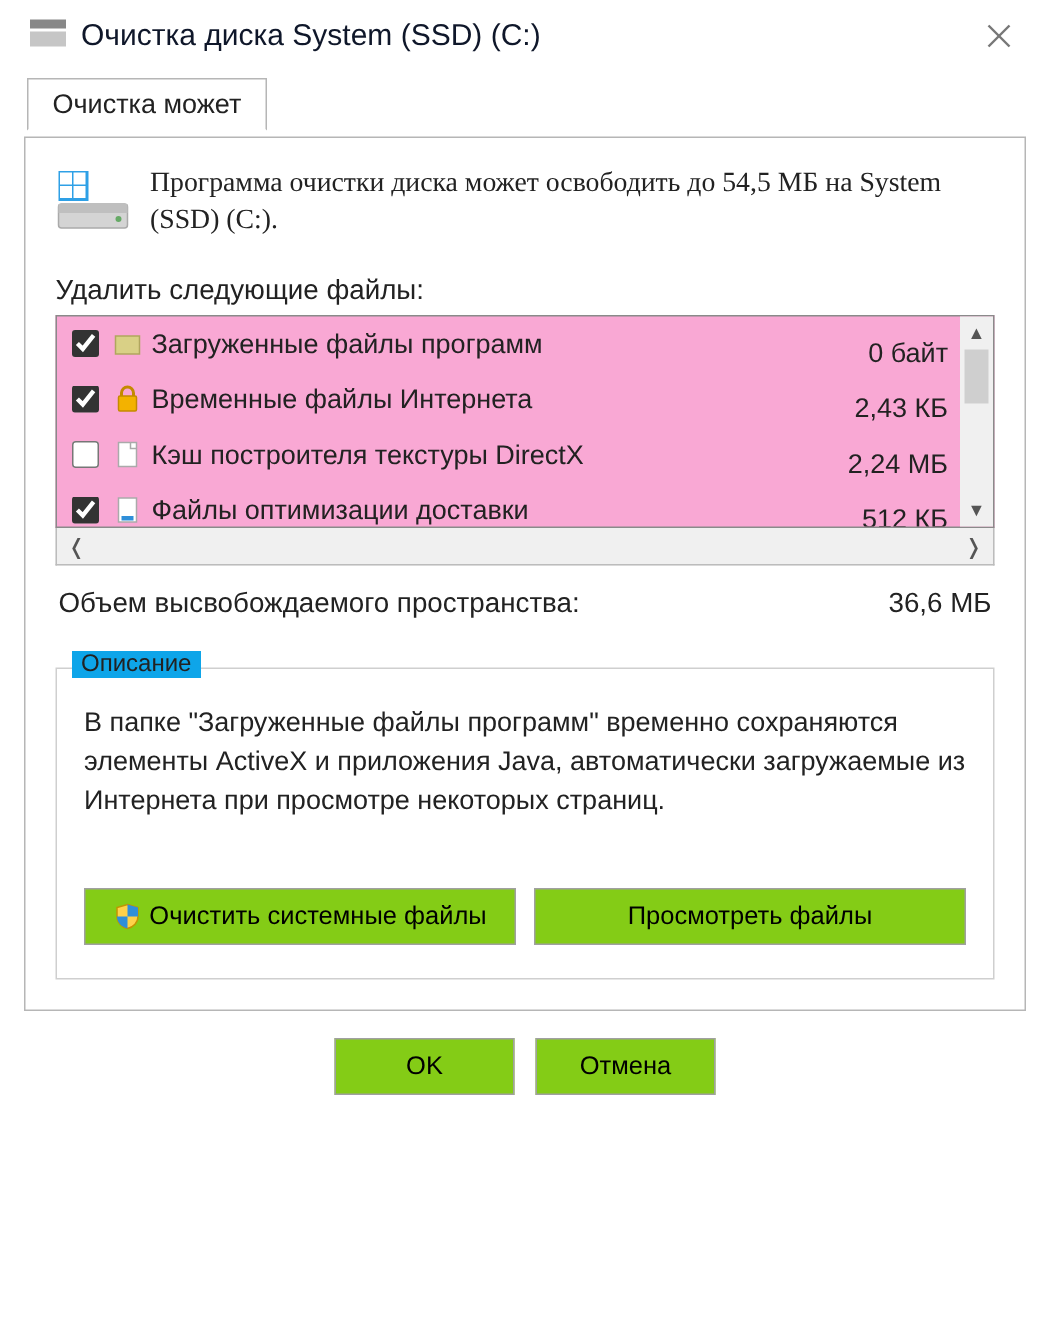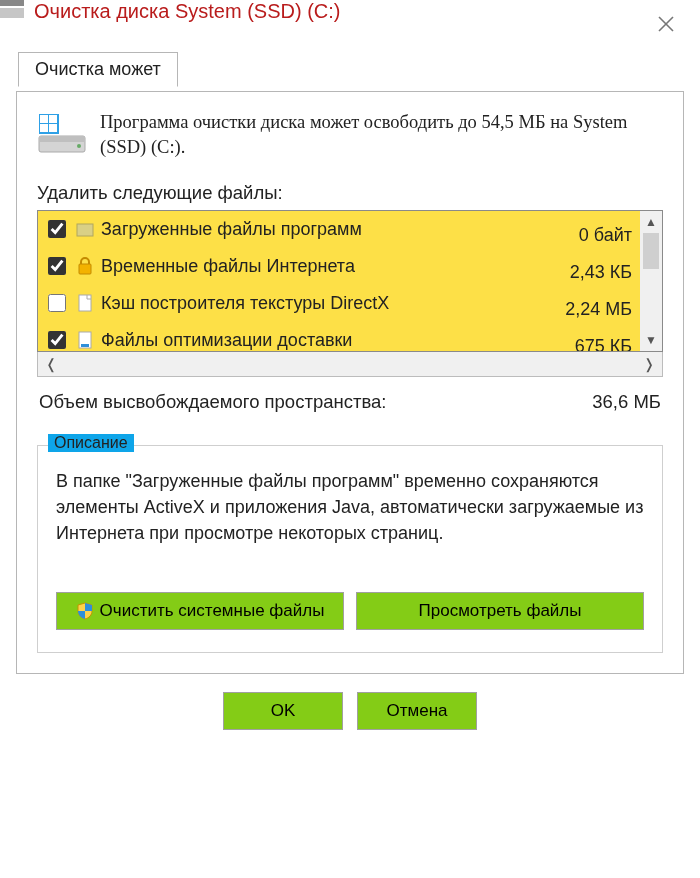--- a/index.html
+++ b/index.html
@@ -11,23 +11,24 @@
     font-family: "Segoe UI", Tahoma, sans-serif;
     font-size: 17px;
     color: #222;
     position: relative;
   }
 
   
   .titlebar {
     height: 48px;
     display: flex;
-    padding-left: 0;
+    align-items: center;
+    padding-left: 20px;
     padding-right: 4px;
-    color: #b91c1c;
+    color: #0f172a;
     font-size: 20px;
     background: #fff;
   }
   .titlebar .app-icon { width: 24px; height: 22px; display: flex; flex-direction: column; margin-right: 10px; }
   .titlebar .app-icon .top { height: 6px; background: #888; }
   .titlebar .app-icon .bot { height: 10px; background: #c6c6c6; margin-top: 2px; }
   .titlebar .title { flex: 1; }
   .titlebar .close-btn {
     width: 60px; height: 48px; display: flex; align-items: center; justify-content: center;
     color: #777; background: transparent; border: none; font-size: 22px;
@@ -59,21 +60,21 @@
   
   .intro { display: flex; align-items: flex-start; gap: 13px; margin-bottom: 22px; font-family: Liberation Serif, serif; }
   .disk-icon { width: 50px; height: 44px; flex: 0 0 auto; }
   .intro-text { flex: 1; line-height: 1.35; font-size: 18.5px; }
 
   
   .list-caption { margin-bottom: 6px; font-size: 18.5px; }
   .file-list {
     border: 1px solid #8a8a8a;
     height: 142px;
-    background: #fde047;
+    background: #f9a8d4;
     position: relative;
     display: flex;
     flex-direction: column;
   }
   .list-rows { flex: 1; overflow: hidden; padding-right: 22px; position: relative; }
   .file-row {
     display: flex; align-items: center;
     padding: 2px 4px 2px 6px;
     font-size: 18px;
     gap: 6px;
@@ -219,21 +220,21 @@
           <span class="fsize">2,24 МБ</span>
         </div>
 
         <div class="file-row">
           <input type="checkbox" class="cb" checked="" style="">
           <svg class="ficon" viewBox="0 0 20 20">
               <rect x="4" y="2" width="12" height="16" fill="#fff" stroke="#aaa"></rect>
               <rect x="6" y="14" width="8" height="3" fill="#2f8fd9"></rect>
             </svg>
           <span class="fname">Файлы оптимизации доставки</span>
-          <span class="fsize">675 КБ</span>
+          <span class="fsize">512 КБ</span>
         </div>
 
       </div>
       <div class="vscroll">
         <div class="arrow">▲</div>
         <div class="thumb"></div>
         <div class="track"></div>
         <div class="arrow">▼</div>
       </div>
     </div>

